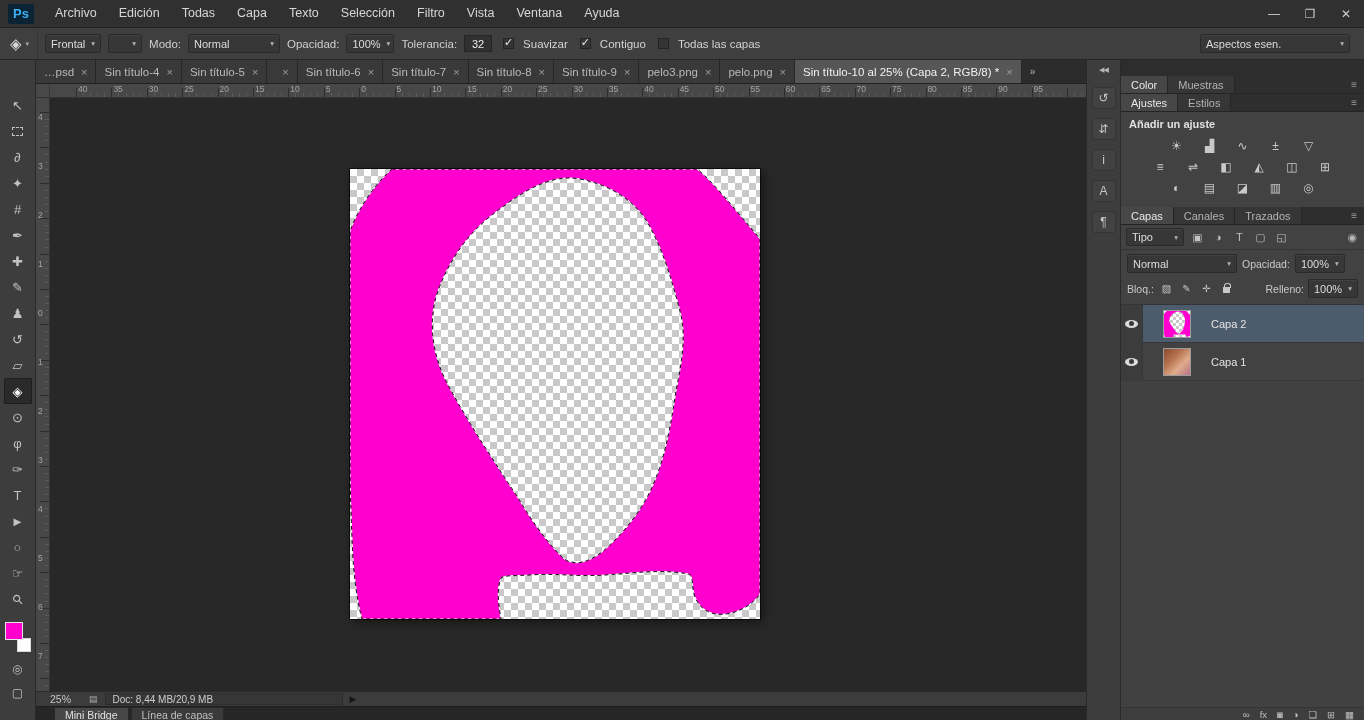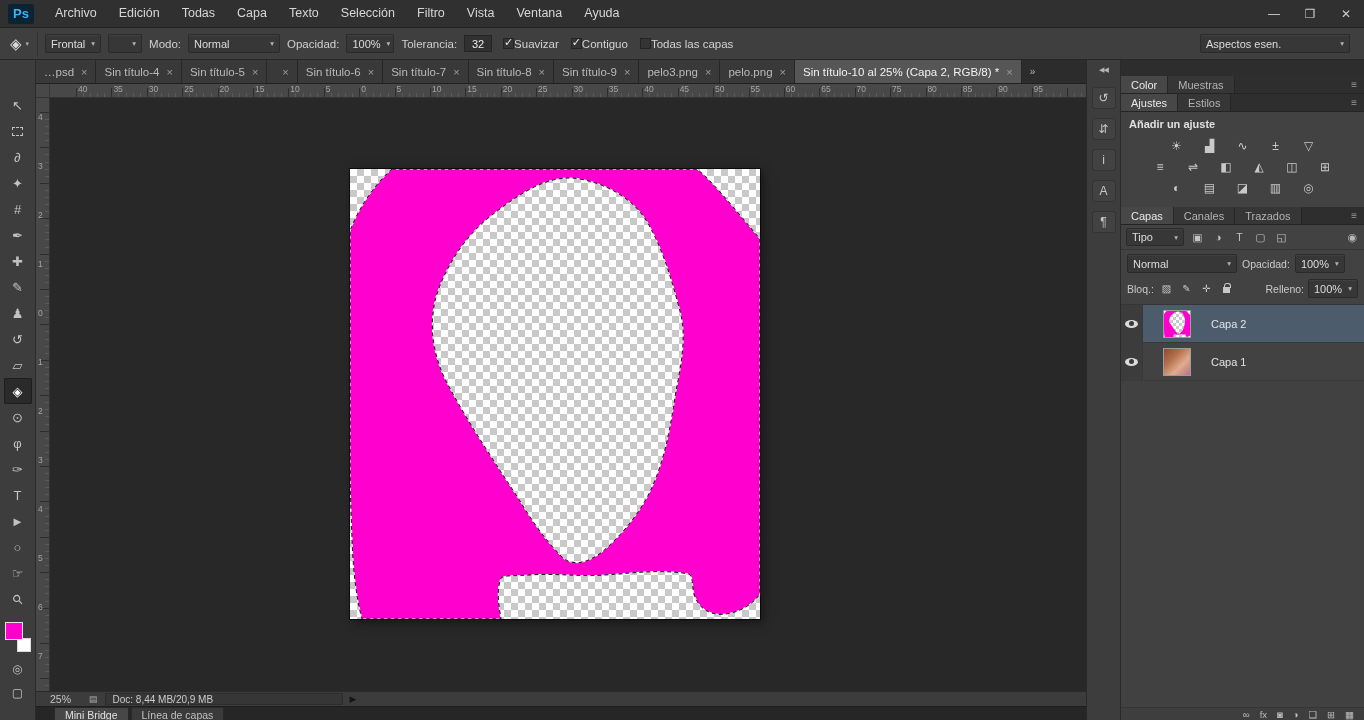--- a/index.html
+++ b/index.html
@@ -24,21 +24,21 @@
   .bucket-glyph{font-size:15px;color:#d8d8d8}
   .mini-arrow{font-size:7px;color:#a8a8a8}
   .select{background:#373737;border:1px solid #2a2a2a;border-radius:2px;height:19px;display:flex;align-items:center;
           padding:8px 5px;gap:6px;color:#dcdcdc;font-size:11px;box-shadow:inset 0 1px 0 rgba(255,255,255,.05);white-space:nowrap}
   .select .arrow{font-size:7.5px;color:#b0b0b0;margin-left:auto}
   .w56{width:56px}.w34{width:34px}.w92{width:92px}.w48{width:48px}
   .lbl{color:#cfcfcf;font-size:11.5px;white-space:nowrap}
   .numfield{background:#303030;border:1px solid #252525;width:28px;height:17px;color:#ececec;text-align:center;
             font-size:11px;line-height:16px}
   .cbs{display:flex;align-items:center;gap:12px;margin-left:4px}
-  .cb{display:flex;gap:0}
+  .cb{display:flex;gap:9px}
   .cb .box{width:11px;height:11px;background:#343434;border:1px solid #242424;position:relative}
   .cb.checked .box::after{content:"✓";position:absolute;top:-3px;left:0;color:#eaeaea;font-size:11px}
   .cb-label{font-size:11.5px;color:#d3d3d3;white-space:nowrap}
   .workspace{width:150px;margin-left:auto;margin-right:6px}
 
   
   .main{flex:1;display:flex;min-height:0}
 
   
   .toolbar{width:36px;background:#3d3d3d;border-right:1px solid #2a2a2a;display:flex;flex-direction:column;

